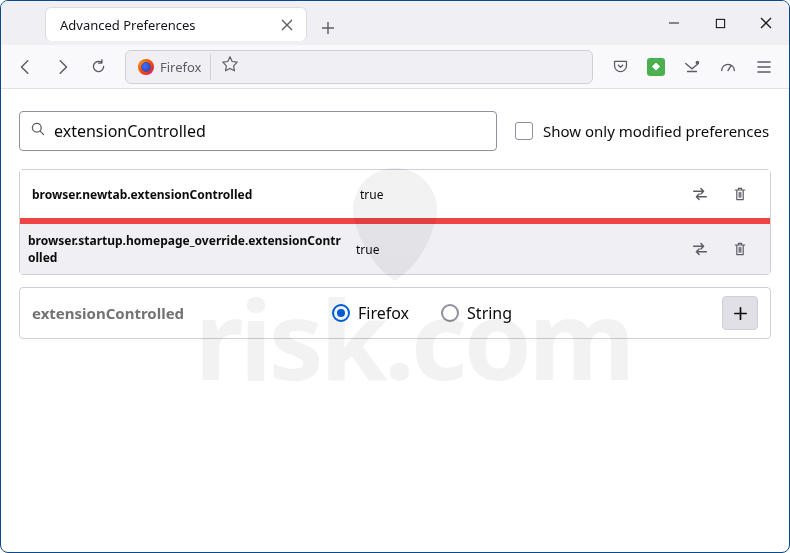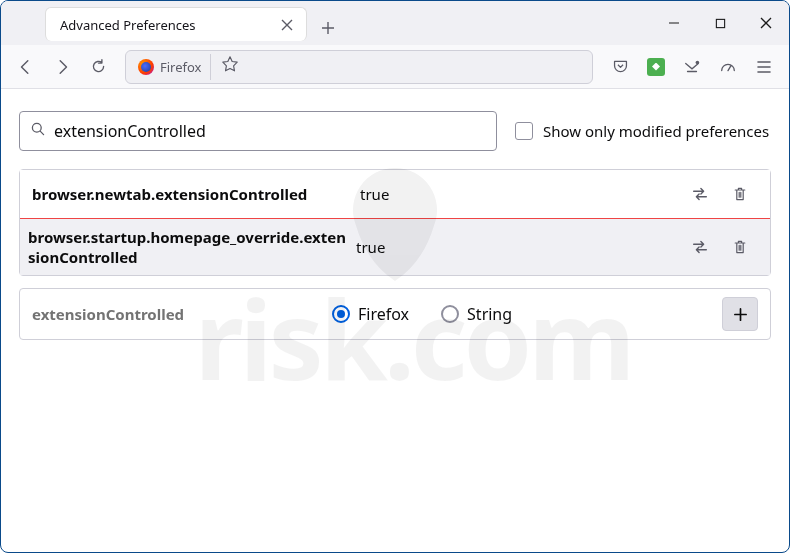--- a/index.html
+++ b/index.html
@@ -28,22 +28,22 @@
     
     .content { padding: 22px 18px; }
     .search-row { display: flex; align-items: center; gap: 18px; margin-bottom: 18px; }
     .search-box { flex: 1; max-width: 478px; height: 40px; border: 1px solid #8f8f9d; border-radius: 4px; display: flex; align-items: center; padding: 0 10px; gap: 8px; }
     .search-input { flex: 1; border: none; outline: none; font-size: 16px; color: #0c0c0d; background: transparent; }
     .modif-wrap { display: flex; align-items: center; gap: 10px; }
     .cbx { width: 18px; height: 18px; border: 1px solid #8f8f9d; border-radius: 3px; }
     .modif-label { font-size: 15px; color: #0c0c0d; }
     
     .prefs-table { border: 1px solid #cfcfd8; border-radius: 4px; margin-bottom: 12px; }
-    .pref-row { display: flex; align-items: center; min-height: 44px; padding: 8px 12px; font-size: 15px; color: #0c0c0d; }
-    .pref-row + .pref-row { border-top: 1px solid #ef4444; padding-left: 8px; }
+    .pref-row { display: flex; align-items: center; min-height: 44px; padding: 8px 12px; font-size: 12px; color: #0c0c0d; }
+    .pref-row + .pref-row { border-top: 6px solid #ef4444; padding-left: 8px; }
     .pref-row.odd { background: #fff; }
     .pref-row.even { background: #f0f0f4; }
     .pref-name { width: 328px; font-weight: 700; word-break: break-word; padding-right: 8px; }
     .pref-value { flex: 1; font-weight: 400; }
     .row-btn { width: 36px; height: 32px; border: none; background: transparent; border-radius: 4px; display: flex; align-items: center; justify-content: center; color: #5b5b66; cursor: pointer; margin-left: 4px; }
     
     .create-row-wrap { border: 1px solid #cfcfd8; border-radius: 4px; }
     .create-row { display: flex; align-items: center; min-height: 46px; padding: 8px 12px; }
     .create-name { width: 300px; font-size: 15px; font-weight: 700; color: #737373; }
     .radio-group { display: flex; gap: 32px; flex: 1; align-items: center; }

